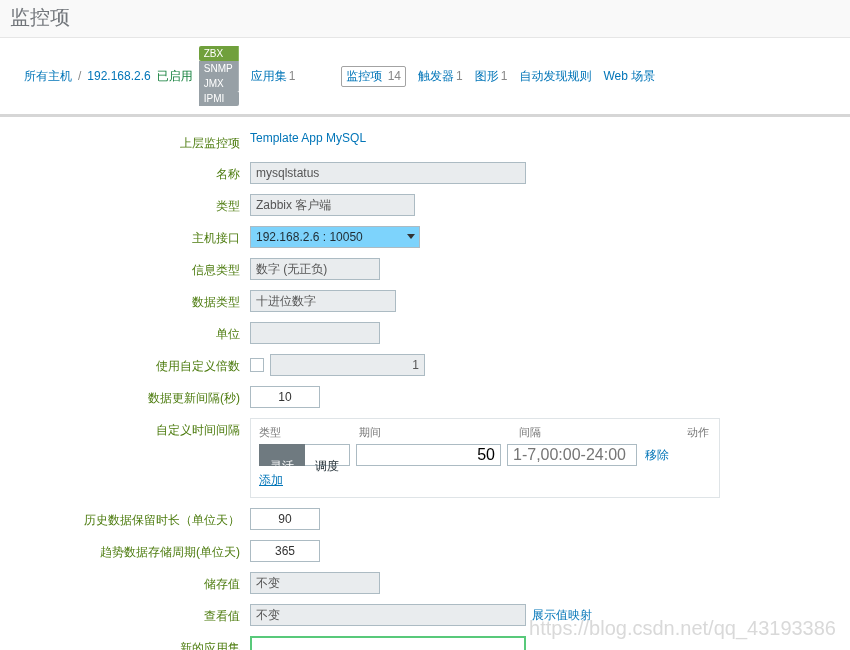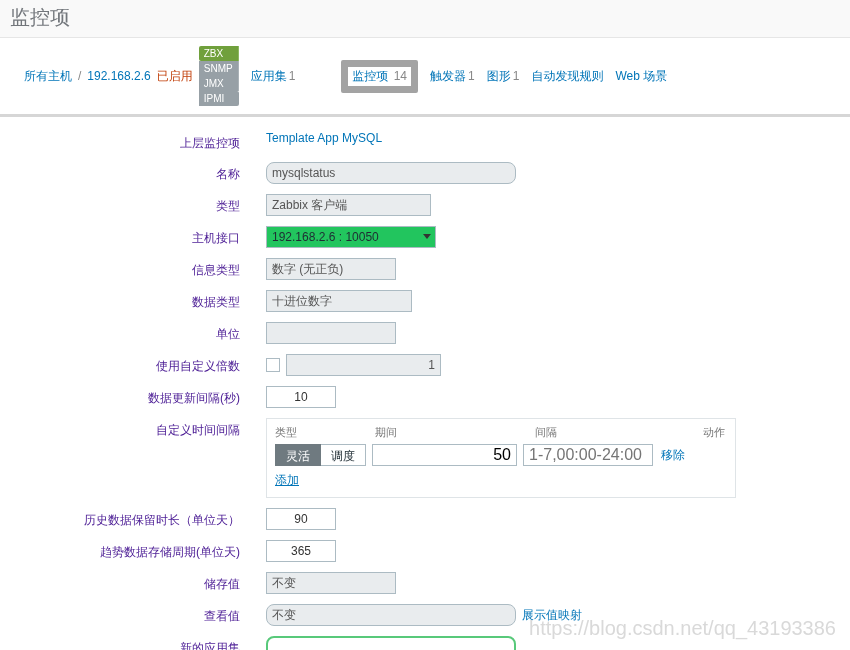--- a/index.html
+++ b/index.html
@@ -1,49 +1,49 @@
 <!DOCTYPE html>
 <html><head>
 <meta charset="utf-8">
 <style>
   * { box-sizing: border-box; margin: 0; padding: 0; }
   body { font-family: Arial, "Microsoft YaHei", sans-serif; font-size: 12px; background: #fff; color: #1f2c33; width: 850px; }
   .page-title { font-size: 20px; color: #72767b; padding: 4px 10px 6px; font-weight: normal; border-bottom: 1px solid #e6e6e6; background:#f9f9f9; }
   .header-bar { padding: 8px 24px; border-bottom: 3px solid #d6d6d6; display: flex; align-items: center; gap: 6px; flex-wrap: wrap; }
   .link { color: #0275b8; text-decoration: none; cursor: pointer; }
   .sep { color: #888; }
-  .enabled { color: #c2410c; }
+  .enabled { color: #15803d; }
   .tag-group { display: inline-flex; flex-direction: column; }
   .tag { background: #70a03c; color: #fff; font-size: 10px; padding: 2px 5px; border-right: 1px solid #8cb862; }
   .tag.first { border-radius: 2px 0 0 2px; }
   .tag.last { border-right: none; border-radius: 0 2px 2px 0; }
   .tag.gray { background: #97a0a6; border-right-color:#aab2b7; }
   .nav-item { color: #0275b8; cursor: pointer; margin-left: 6px; }
-  .nav-item.active { border: 7px solid #a3a3a3; padding: 1px 4px; border-radius: 2px; margin-left: 40px; }
+  .nav-item.active { border: 1px solid #a3a3a3; padding: 1px 4px; border-radius: 2px; margin-left: 40px; }
   .cnt { color: #888; margin-left: 2px; }
   .form-area { padding: 14px 0 30px; }
   .row { display: flex; align-items: flex-start; margin-bottom: 10px; }
-  .lbl { width: 250px; text-align: right; padding-right: 10px; padding-top: 4px; color: #4c1d95; }
-  .ctl { display: flex; align-items: center; gap: 6px; margin-left: 16px; }
+  .lbl { width: 250px; text-align: right; padding-right: 10px; padding-top: 4px; color: #4d7c0f; }
+  .ctl { display: flex; align-items: center; gap: 6px; }
   input[type=text].inp { height: 22px; border: 1px solid #acbbc3; padding: 0 5px; font-size: 12px; color: #333; }
   input[readonly].ro, .inp.ro { background: #e9ecee; color: #555; }
-  .w-long { width: 250px; border-radius: 8px; }
+  .w-long { width: 276px; }
   .w-med { width: 165px; }
   .w-sm { width: 70px; text-align: center; }
-  .sel { height: 22px; border: 1px solid #acbbc3; background: #22c55e; padding: 0 18px 0 5px; font-size: 12px; position: relative; display:inline-flex; align-items:center; min-width:170px; cursor:pointer;text-align:center; }
+  .sel { height: 22px; border: 1px solid #acbbc3; background: #7dd3fc; padding: 0 18px 0 5px; font-size: 12px; position: relative; display:inline-flex; align-items:center; min-width:170px; cursor:pointer;text-align:center; }
   .sel .arrow { position: absolute; right: 4px; top: 7px; width: 0; height: 0; border-left: 4px solid transparent; border-right: 4px solid transparent; border-top: 5px solid #333; }
   .cbox { width: 14px; height: 14px; border: 1px solid #acbbc3; display:inline-block; }
   .interval-box { border: 1px solid #dfe4e7; padding: 4px 8px 8px; width: 470px; }
   .int-head { display:flex; color:#777; font-size:11px; padding:2px 0 4px; }
   .int-head span:nth-child(1){ width:100px; }
   .int-head span:nth-child(2){ width:160px; }
   .int-head span:nth-child(3){ width:150px; }
   .int-head span:nth-child(4){ width:40px; text-align:right; }
   .int-row { display:flex; align-items:center; gap:0; }
-  .btn-tab { display:inline-block; height:22px; line-height:22px; padding:0 10px; border:1px solid #acbbc3; font-size:12px; cursor:pointer; }
+  .btn-tab { display:inline-block; height:22px; line-height:22px; padding:10px 10px; border:1px solid #acbbc3; font-size:12px; cursor:pointer; }
   .btn-tab.active { background:#6f7a80; color:#fff; border-color:#6f7a80; }
   .btn-tab.right { border-left:none; }
   .int-inp { height:22px; border:1px solid #acbbc3; padding:0 5px; font-size:16px; }
   .int-inp.num { width:145px; text-align:right; margin-left:6px; }
   .int-inp.period { width:130px; margin-left:6px; color:#701a75; }
   .int-remove { color:#0275b8; cursor:pointer; margin-left:8px; }
   .int-add { display:block; margin-top:6px; color:#0275b8; cursor:pointer; text-decoration:underline; }
   .hl-input { border:2px solid #58c97a !important; }
   .watermark { position:fixed; right:14px; bottom:10px; color:#d9d9d9; font-size:20px; pointer-events:none; }
 </style>

